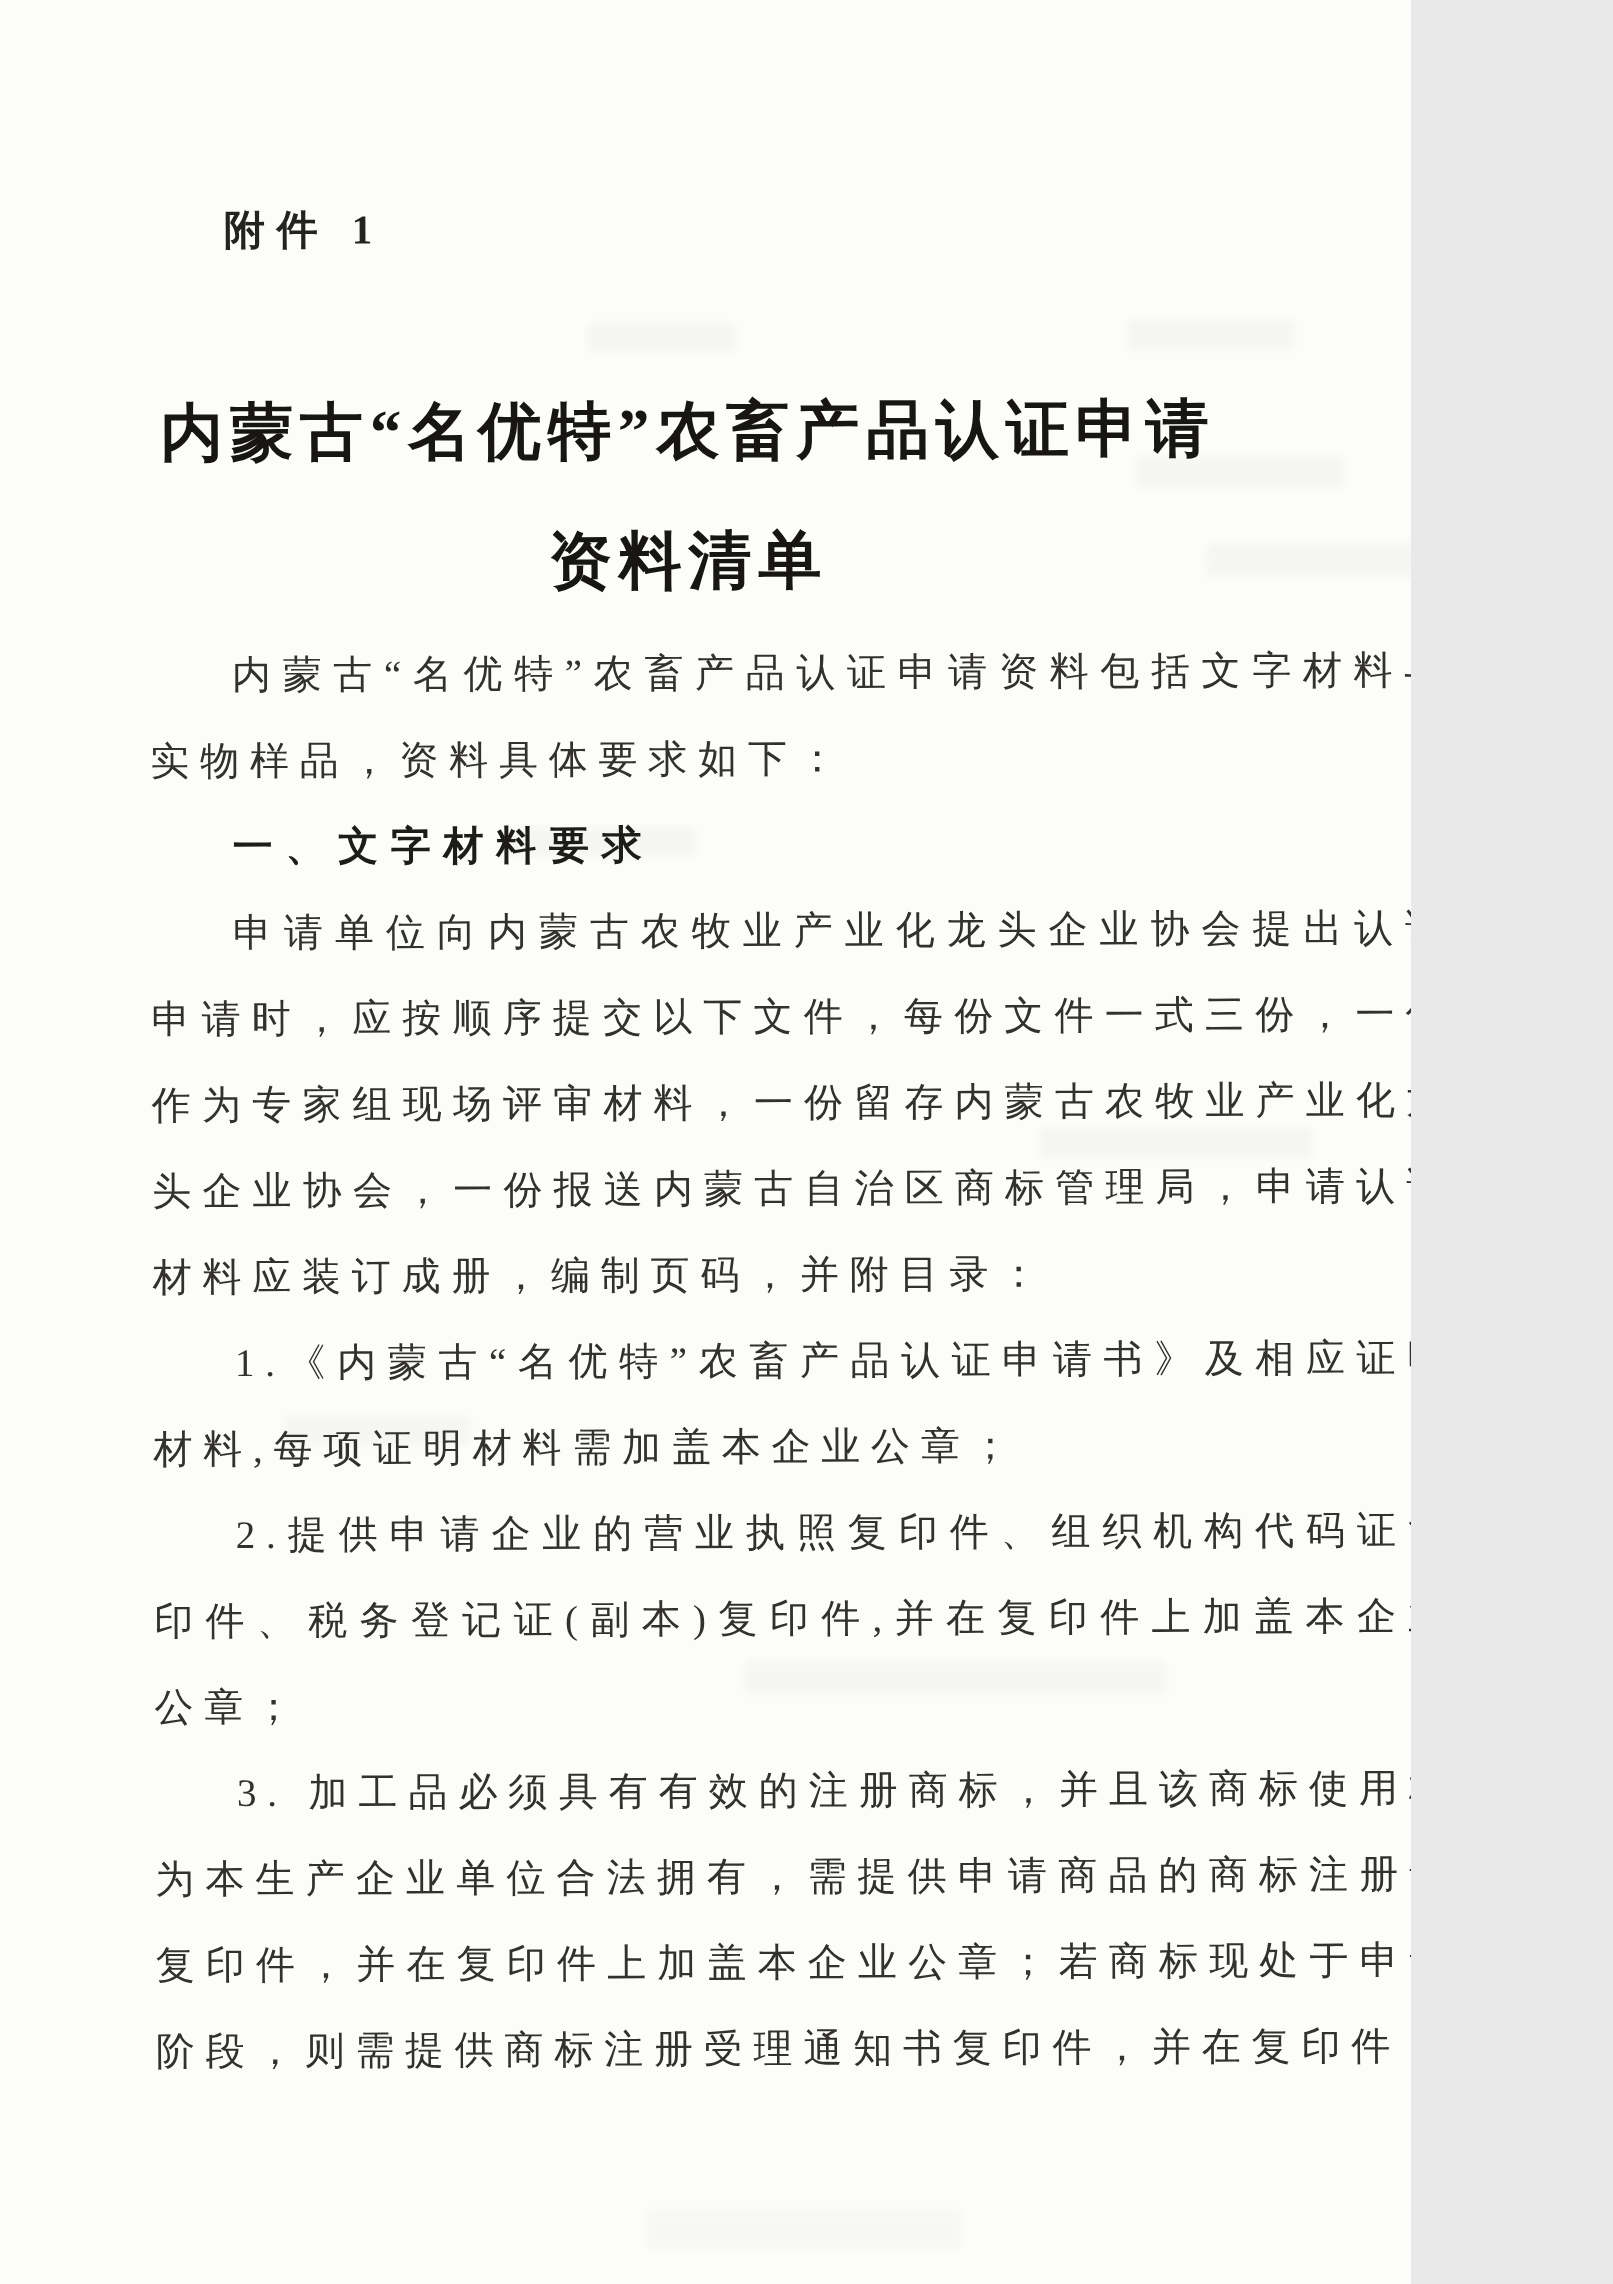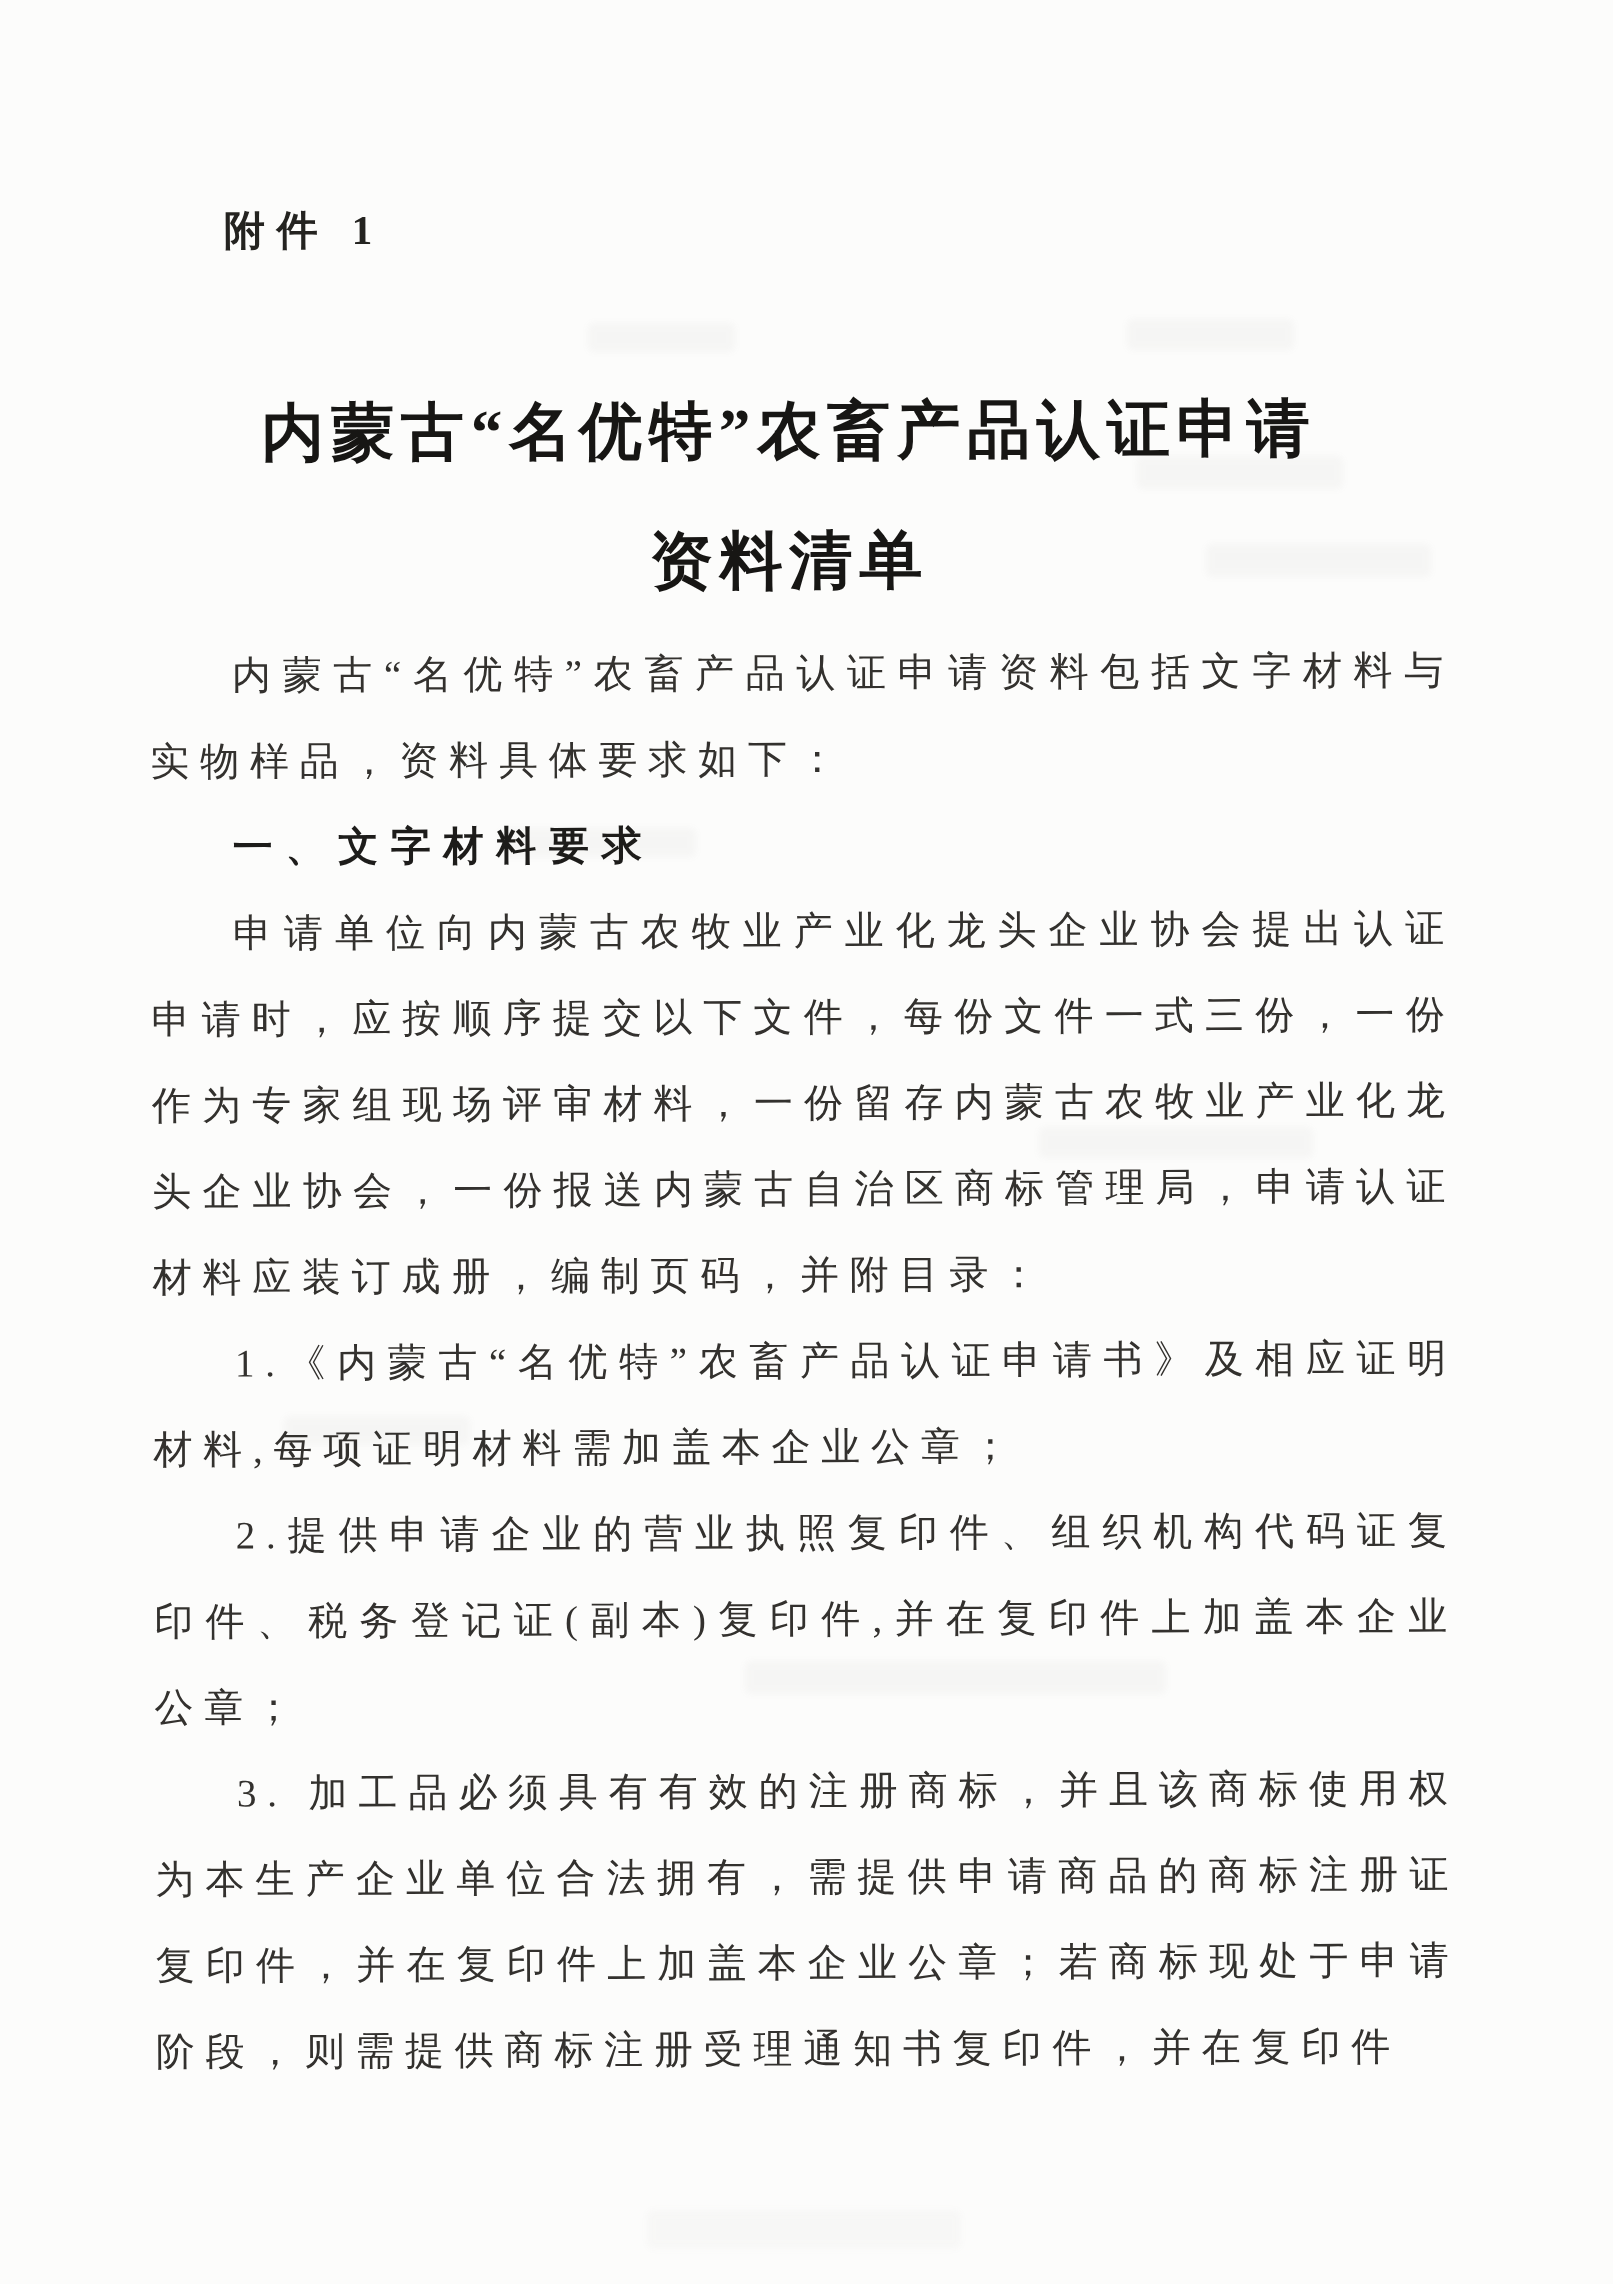--- a/index.html
+++ b/index.html
@@ -8,21 +8,21 @@
     --paper:#fcfcfb;
   }
   html,body{margin:0;padding:0;}
   body{
     width:1613px;height:2285px;
     background:#e9e9e9;
     font-family:"Liberation Serif","DejaVu Serif",serif;
   }
   .page{
     position:relative;
-    width:1613px;height:2285px;
+    width:1411px;height:2285px;
     background:var(--paper);
     overflow:hidden;
   }
   
   .artifact{
     position:absolute;
     background:#8f8d89;
     opacity:0.055;
     filter:blur(3.9px);
     border-radius:5.9px;

